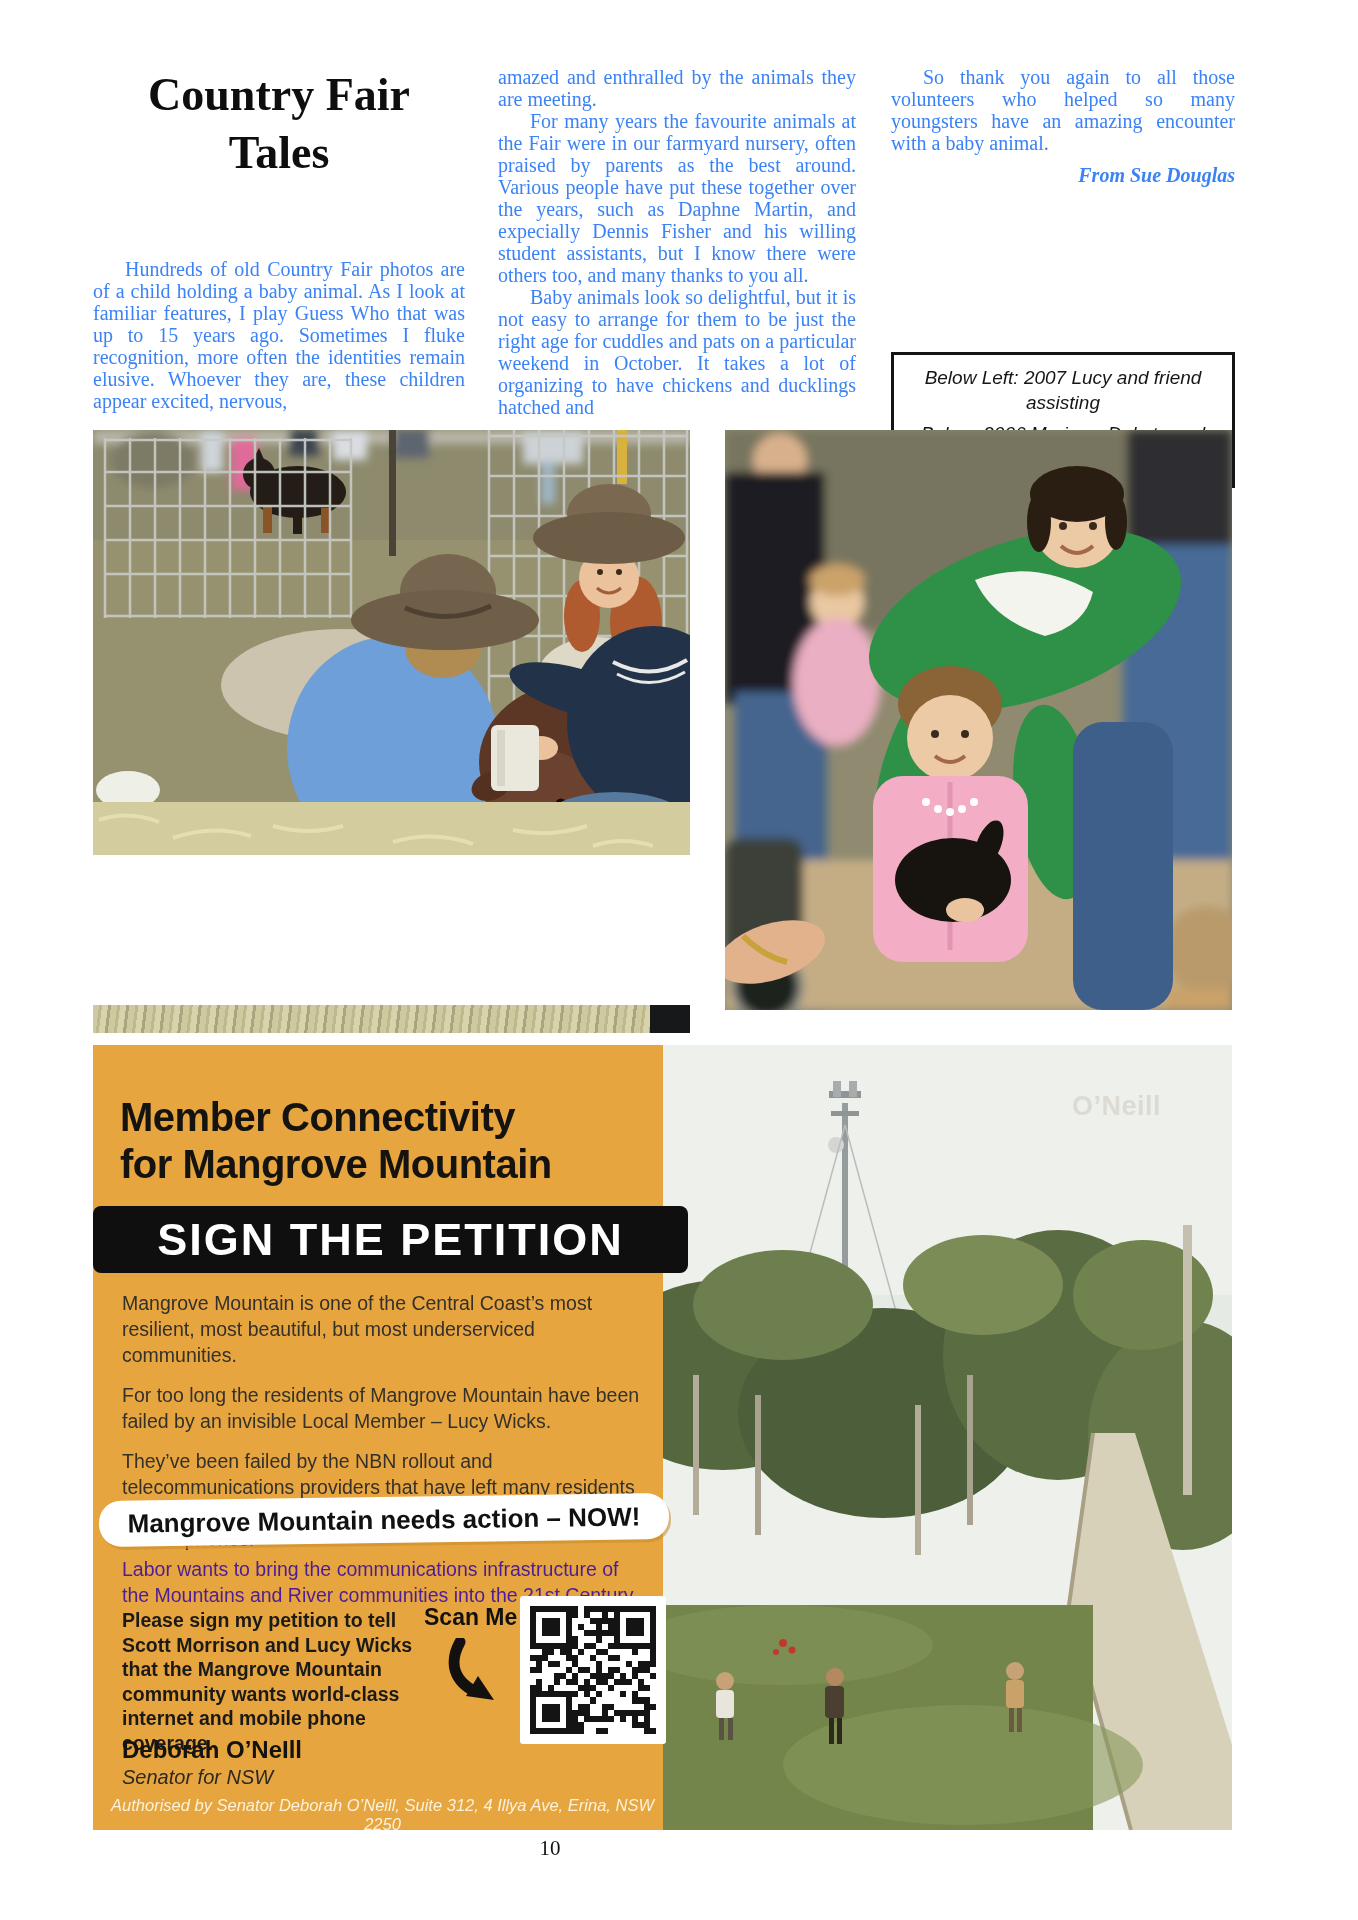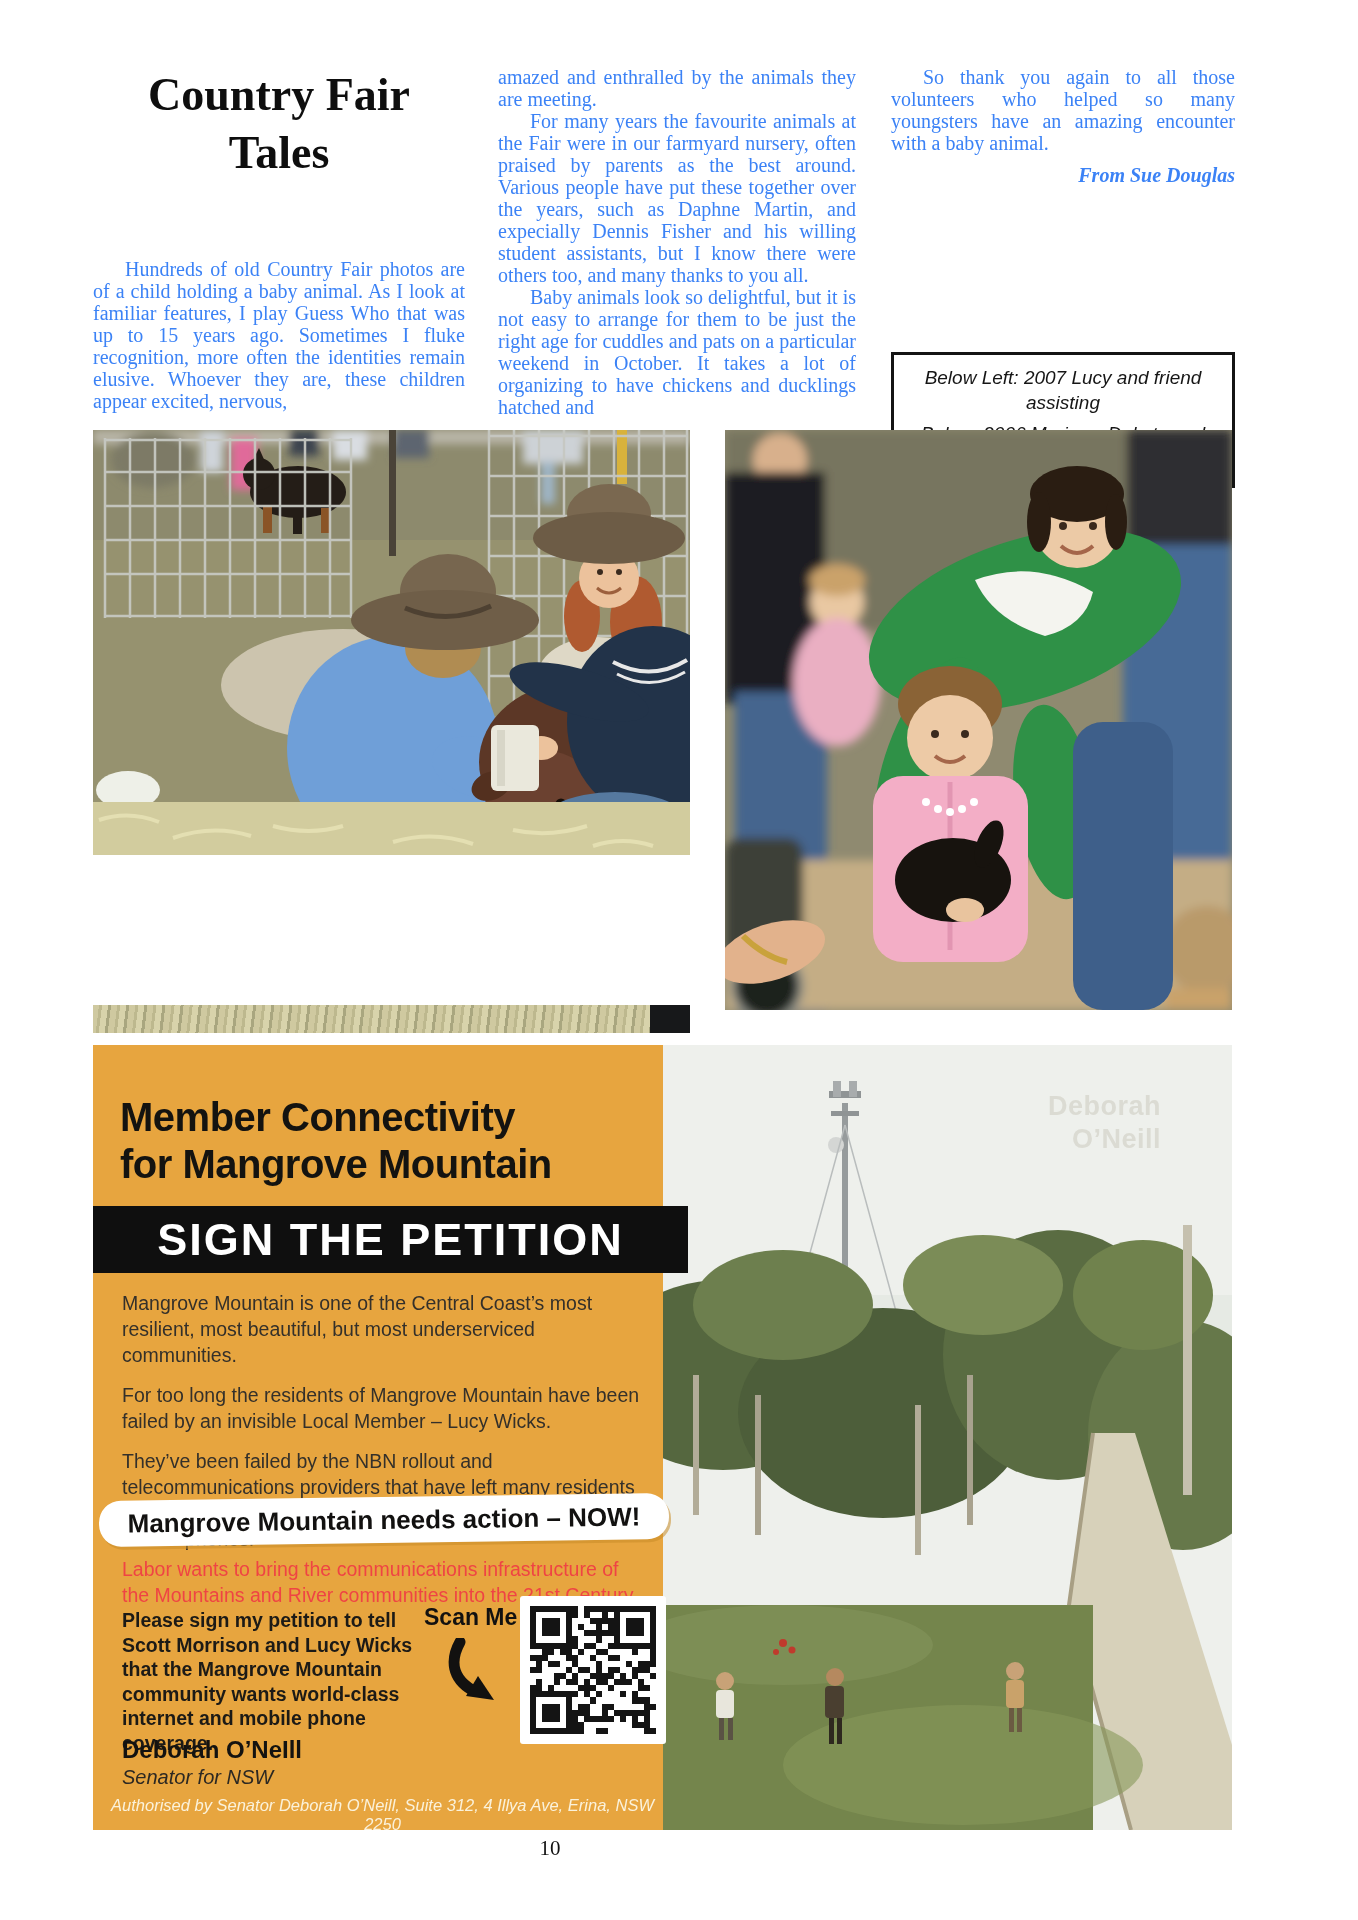--- a/index.html
+++ b/index.html
@@ -23,33 +23,33 @@
   .hay-strip{position:absolute;left:93px;top:1005px;width:597px;height:28px;
     background:repeating-linear-gradient(97deg,#cfc9a0 0 6px,#bdb88e 6px 9px,#d8d3ab 9px 15px,#a9a67f 15px 18px);}
   .hay-strip .dark-end{position:absolute;right:0;top:0;width:40px;height:100%;background:#17181a;}
   .ad-orange{position:absolute;left:93px;top:1045px;width:570px;height:785px;}
   .ad-headline{position:absolute;left:120px;top:1094px;width:540px;
     font-family:"Liberation Sans","DejaVu Sans",sans-serif;font-weight:800;
     font-size:40px;line-height:47px;color:#141310;letter-spacing:-0.5px;}
   .ad-banner{position:absolute;left:93px;top:1206px;width:595px;height:67px;
     display:flex;align-items:center;justify-content:center;
     font-family:"Liberation Sans","DejaVu Sans",sans-serif;font-weight:800;
-    font-size:45px;letter-spacing:2px;color:#ffffff;}
+    font-size:45px;letter-spacing:2px;color:#ffffff;border-radius:8px;}
   .ad-copy{position:absolute;left:122px;top:1290px;width:524px;
     font-family:"Liberation Sans","DejaVu Sans",sans-serif;
     font-size:19.5px;line-height:26px;color:#34302a;}
   .ad-copy p{margin:0 0 14px 0;}
   .ad-highlight{position:absolute;left:99px;top:1497px;width:570px;height:46px;
     border-radius:22px;transform:rotate(-0.8deg);
     display:flex;align-items:center;justify-content:center;
     font-family:"Liberation Sans","DejaVu Sans",sans-serif;font-weight:800;
     font-size:26px;color:#121110;box-shadow:2px 3px 0 rgba(200,140,40,0.55);}
   .ad-labor{position:absolute;left:122px;top:1556px;width:524px;
     font-family:"Liberation Sans","DejaVu Sans",sans-serif;
-    font-size:19.5px;line-height:26px;color:#ef4444;}
+    font-size:19.5px;line-height:26px;color:#4c1d95;}
   .ad-petition{position:absolute;left:122px;top:1608px;width:300px;
     font-family:"Liberation Sans","DejaVu Sans",sans-serif;font-weight:800;
     font-size:19.5px;line-height:24.5px;color:#1c1a16;}
   .scan-me{position:absolute;left:424px;top:1604px;width:120px;
     font-family:"Liberation Sans","DejaVu Sans",sans-serif;font-weight:800;
     font-size:23px;color:#121110;}
   .scan-arrow{position:absolute;left:442px;top:1638px;width:66px;height:72px;}
   .qr{position:absolute;left:520px;top:1596px;width:146px;height:148px;background:#ffffff;
     box-sizing:border-box;padding:10px;border-radius:3px;}
   .qr-grid{width:100%;height:100%;display:grid;
@@ -302,21 +302,20 @@
           <rect x="174" y="673" width="5" height="26" fill="#2e281f"></rect>
         <circle cx="352" cy="626" r="9" fill="#c8a277"></circle>
           <rect x="343" y="635" width="18" height="28" rx="4" fill="#c9a26a"></rect>
           <rect x="346" y="663" width="5" height="24" fill="#6b5a42"></rect>
           <rect x="354" y="663" width="5" height="24" fill="#6b5a42"></rect>
       </g>
     </svg>
   </div>
 
   <div class="ad-watermark">
-    <div>Deborah</div>
     <div>O’Neill</div>
   </div>
 
   <div class="ad-headline">
     <div>Member Connectivity</div>
     <div>for Mangrove Mountain</div>
   </div>
 
   <div class="ad-banner" style="background-color: rgb(15, 15, 15);">SIGN THE PETITION</div>
 

